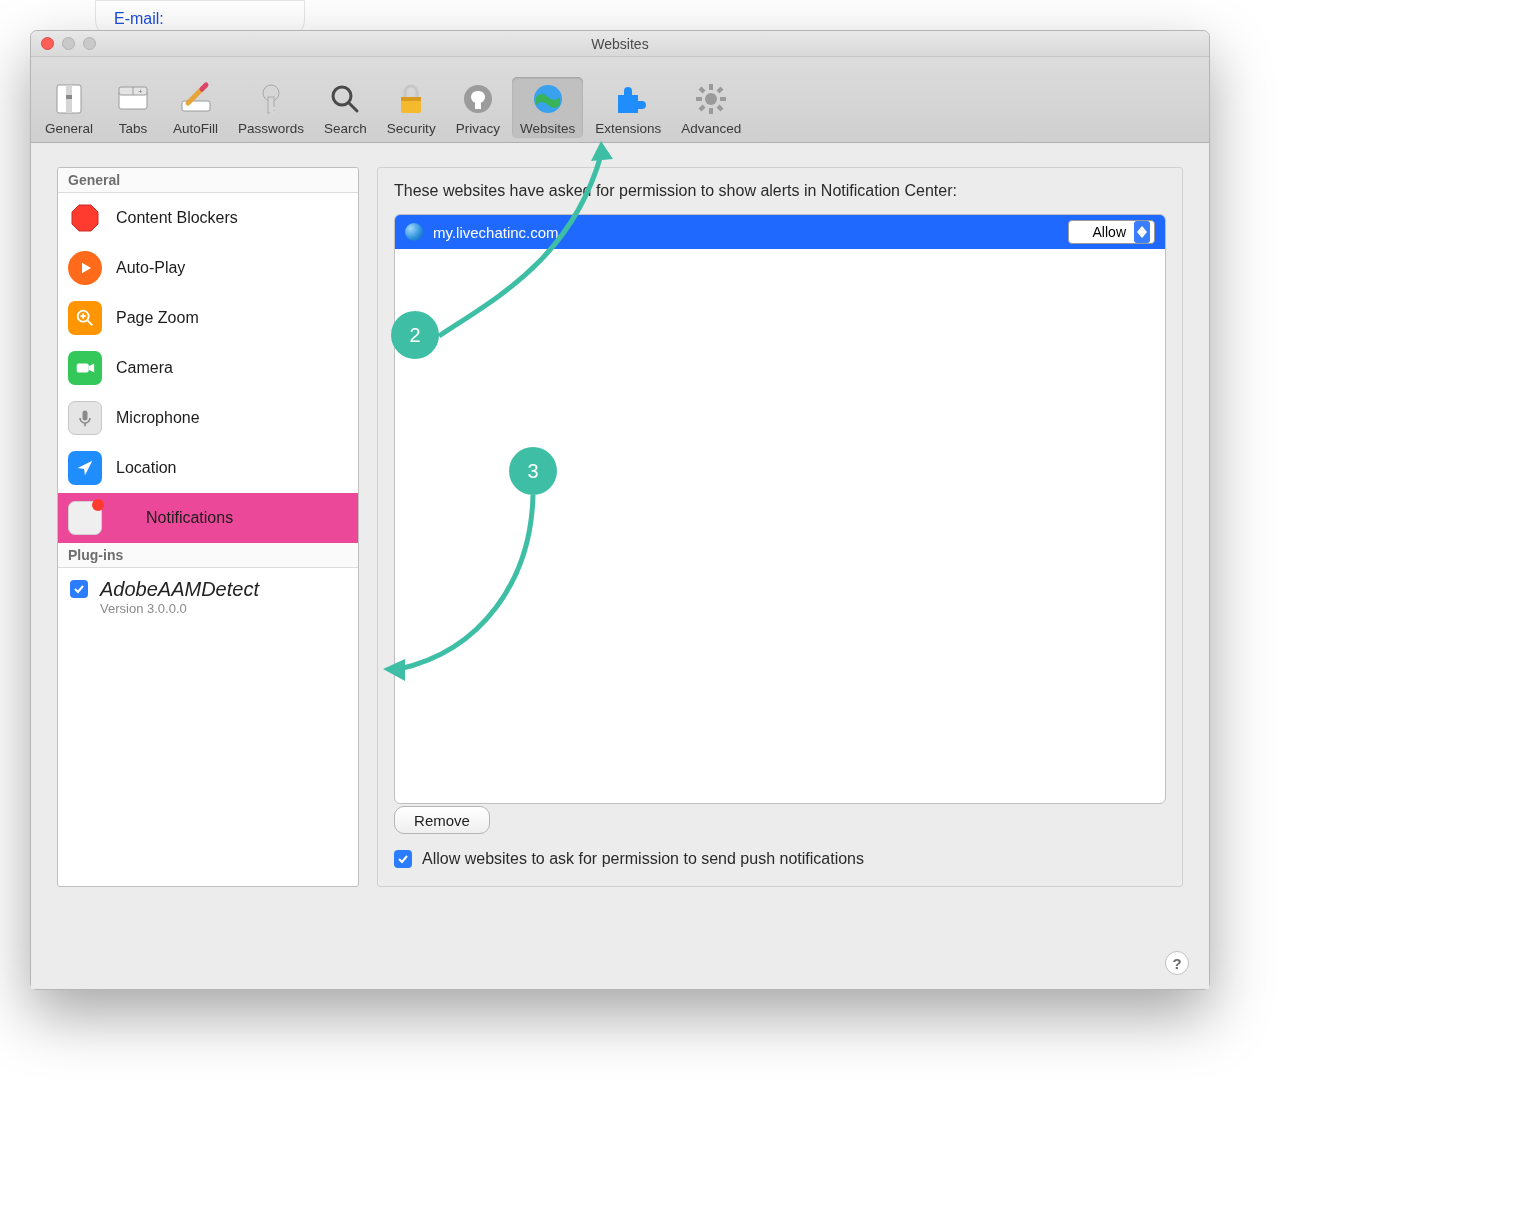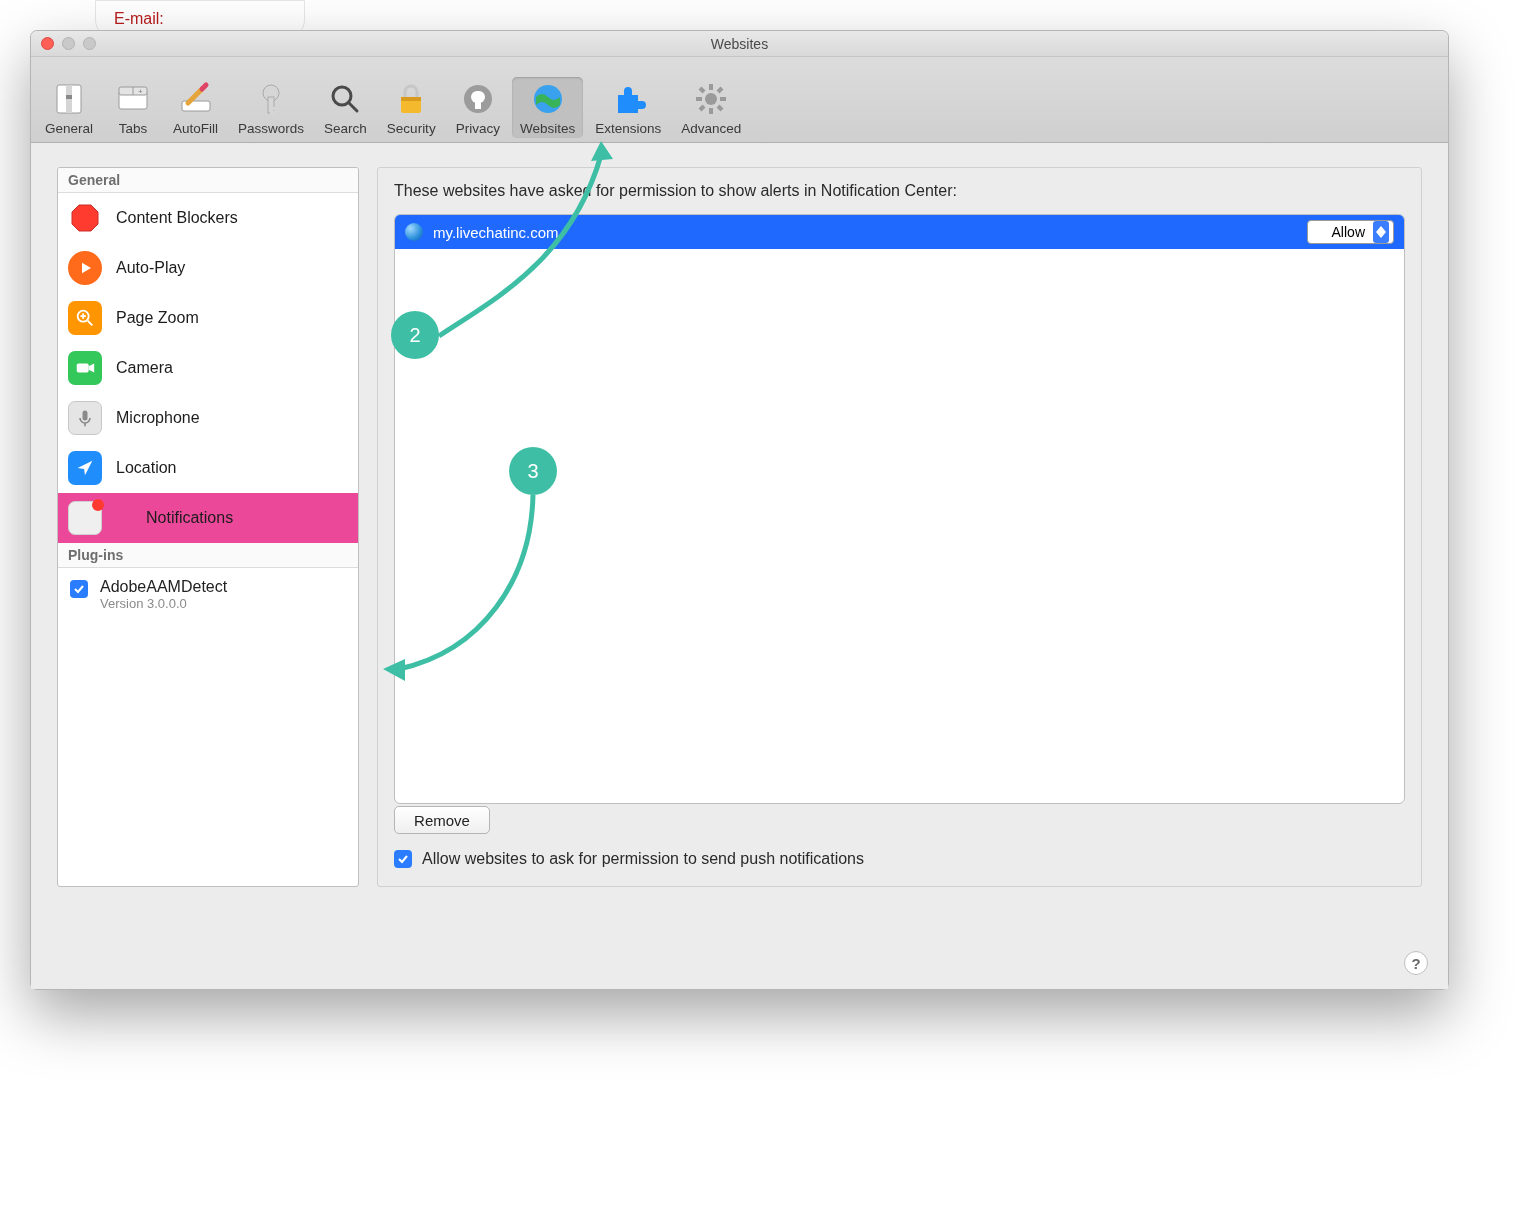--- a/index.html
+++ b/index.html
@@ -6,21 +6,21 @@
   body {
     font-family: -apple-system, "Helvetica Neue", Helvetica, Arial, sans-serif;
     background: #fff;
     width: 1540px;
     height: 1226px;
     position: relative;
   }
   .window {
     position: absolute;
     top: 30px; left: 30px;
-    width: 1419px;
+    width: 1180px;
     height: 960px;
     background: #ececec;
     border: 1px solid #b5b5b5;
     border-radius: 7px;
     box-shadow: 0 25px 60px rgba(0,0,0,0.35);
     overflow: visible;
   }
   
   .titlebar {
     height: 26px;
@@ -91,21 +91,21 @@
     padding: 8px 10px;
     font-size: 16px;
     color: #1c1c1c;
     gap: 14px;
   }
   .sb-item.selected { background: #ec4899; gap: 44px; }
   .sb-icon { width: 34px; height: 34px; border-radius: 7px; display:flex; align-items:center; justify-content:center; flex-shrink:0; }
   .plugin-row { display:flex; align-items:flex-start; padding:10px 12px; gap:12px; }
   .plugin-checkbox { width:18px; height:18px; border-radius:4px; background:#2a7dff; display:flex; align-items:center; justify-content:center; margin-top:2px; }
   .plugin-checkbox svg { width:12px; height:12px; }
-  .plugin-name { font-size:16px; color:#222; }
+  .plugin-name { font-size:20px; color:#222;font-style:italic; }
   .plugin-version { font-size:13px; color:#8a8a8a; }
   
   .mainpanel {
     flex: 1;
     background: #ececec;
     border: 1px solid #d0d0d0;
     border-radius: 3px;
     padding: 14px 16px 18px 16px;
     display: flex; flex-direction: column;
   }
@@ -138,21 +138,21 @@
   .stepper {
     width:16px; height:100%; display:flex; flex-direction:column; justify-content:center;
     background:#3a7dff; margin-left:4px; border-radius:3px;
   }
   .stepper svg { width:10px; height:6px; margin:0 auto; }
   .remove-btn {
     margin-top: 2px;
     width: 96px; height: 28px;
     background: linear-gradient(#ffffff,#efefef);
     border: 1px solid #b5b5b5;
-    border-radius: 5px;
+    border-radius: 10px;
     font-size: 15px;
     color:#222;
     display:flex; align-items:center; justify-content:center;
   }
   .bottom-check { display:flex; align-items:center; gap:10px; margin-top:16px; font-size:16px; color:#2a2a2a; }
   .bottom-check .plugin-checkbox { margin-top:0; }
   
   .callout {
     position:absolute; width:48px; height:48px; border-radius:50%;
     background:#3ebfa5; color:#fff; font-size:20px; font-weight:500;
@@ -165,21 +165,21 @@
     width:24px; height:24px; border-radius:50%;
     border:1.5px solid #bfbfbf; background:#fff;
     display:flex; align-items:center; justify-content:center;
     color:#6a6a6a; font-size:15px; font-weight:600;
   }
   
   .hint-bubble {
     position:absolute; top:0px; left:95px;
     width:210px; height:38px;
     border:1px solid #e6e6e6; border-radius:0 0 18px 18px;
-    background:#fff; color:#b91c1c; font-size:16px;
+    background:#fff; color:#1d4ed8; font-size:16px;
     display:flex; align-items:center; padding-left:18px;
     z-index:0;
   }
 </style>
 </head>
 <body>
 
 <div class="hint-bubble">E-mail:</div>
 
 <div class="window">

